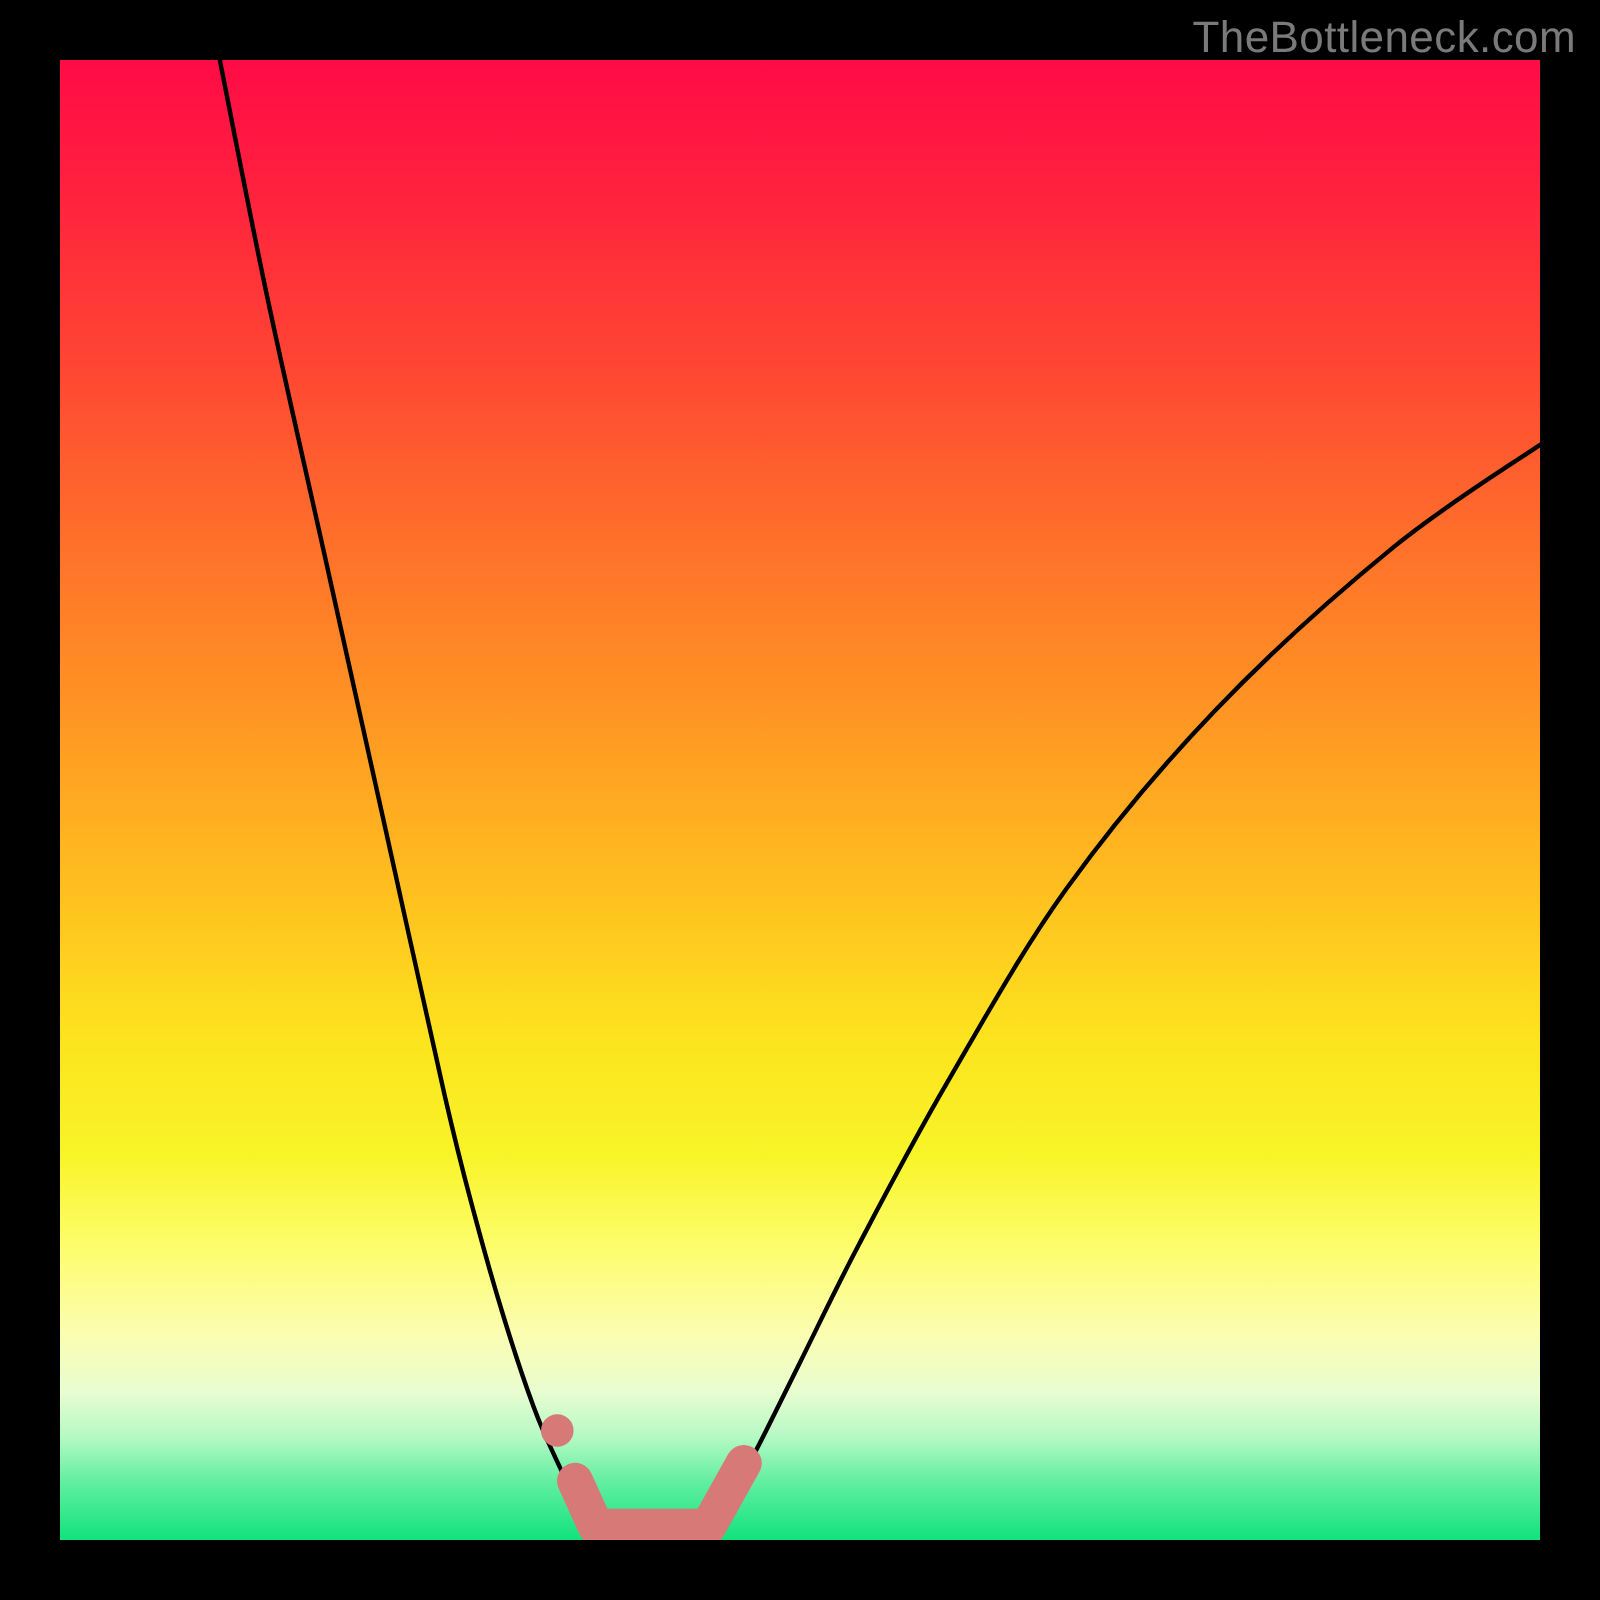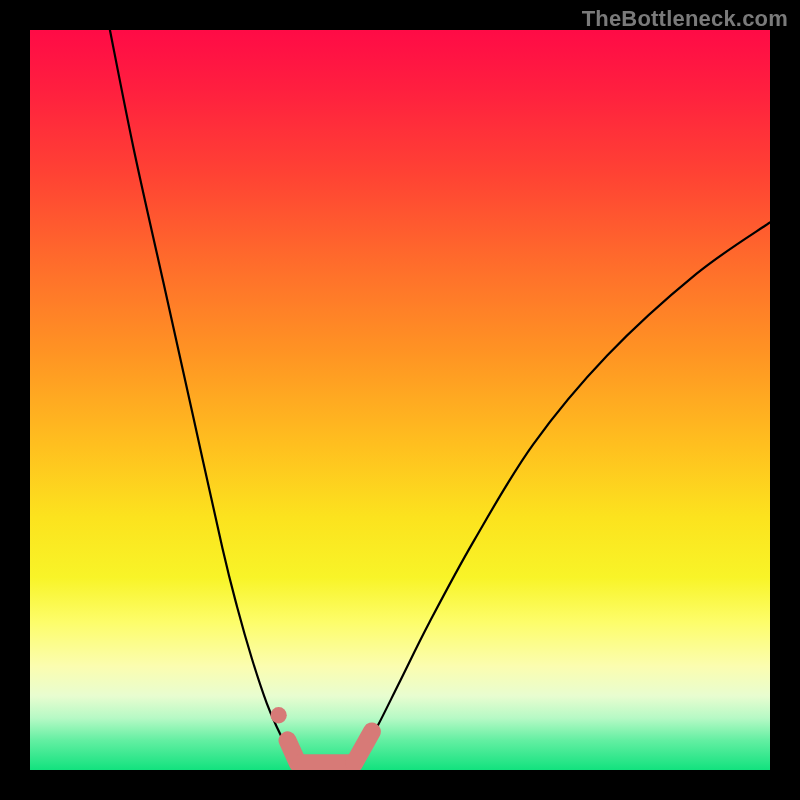--- a/index.html
+++ b/index.html
@@ -16,21 +16,21 @@
     width: 800px;
     height: 800px;
     background: #000;
   }
   .watermark {
     position: absolute;
     top: 6px;
     right: 12px;
     color: #7a7a7a;
     font-size: 22px;
-    font-weight: 700;
+    font-weight: 400;
     letter-spacing: 0.2px;
     z-index: 20;
     user-select: none;
   }
   .plot {
     position: absolute;
     left: 30px;
     top: 30px;
     width: 740px;
     height: 740px;

